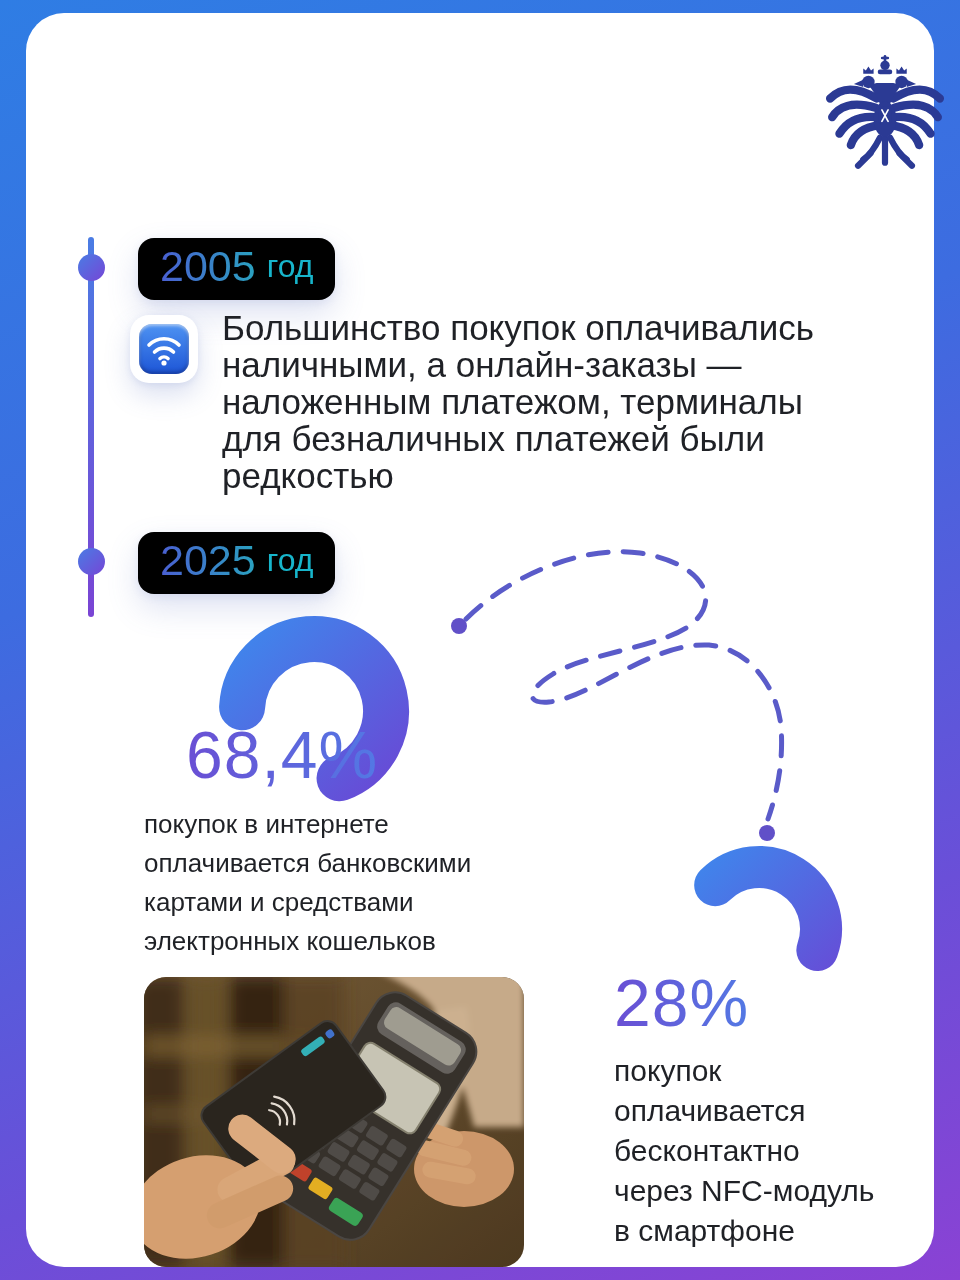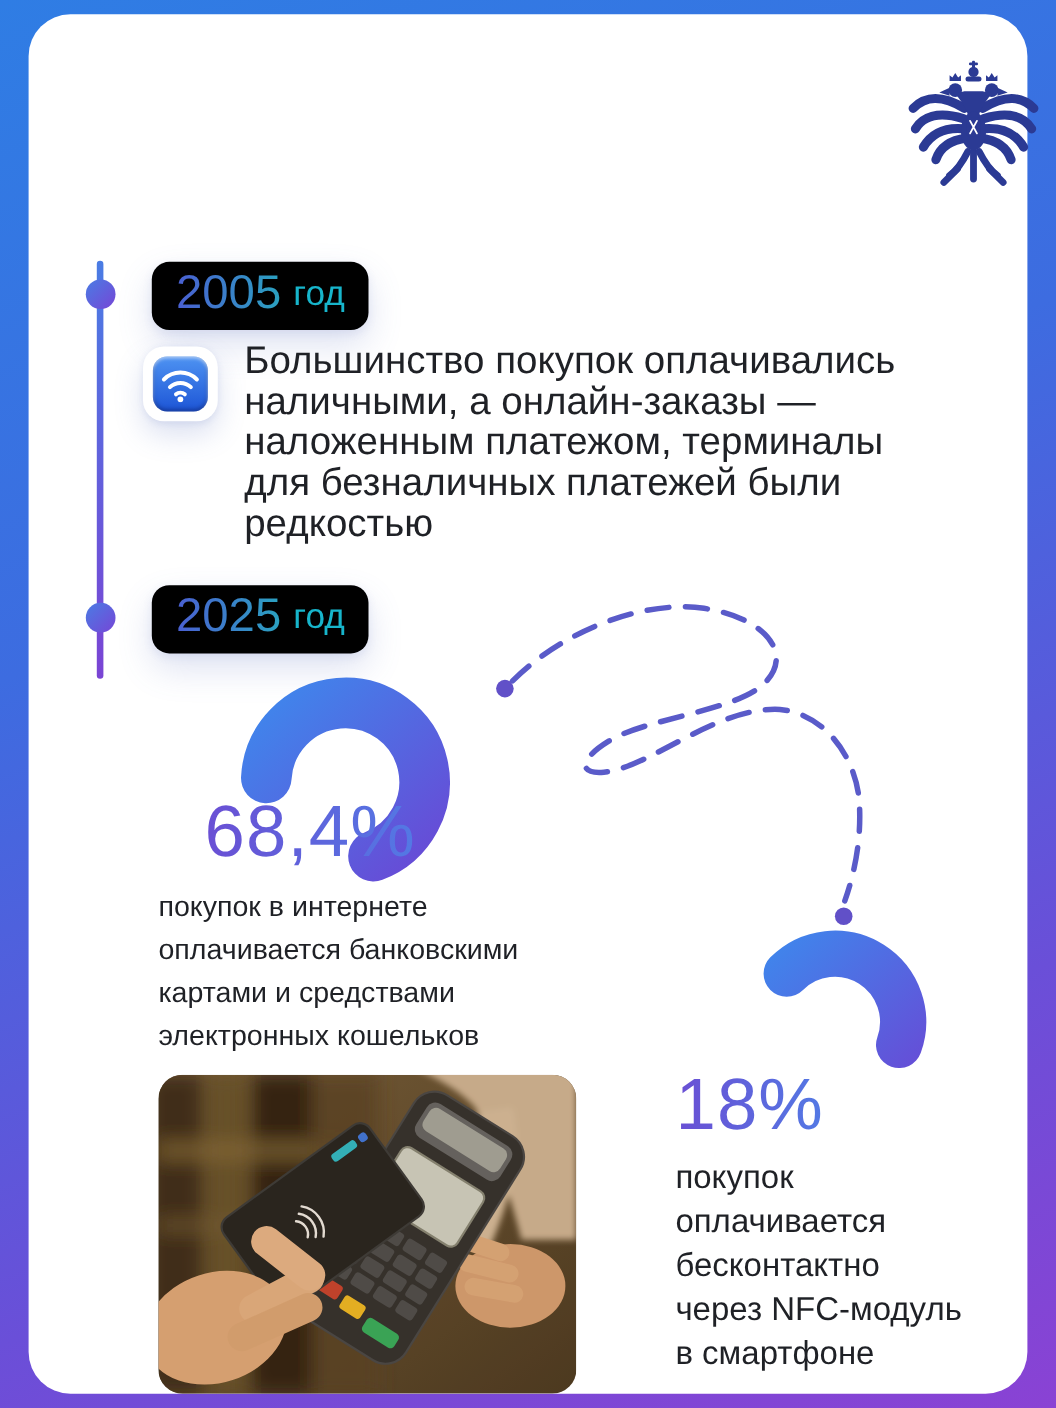--- a/index.html
+++ b/index.html
@@ -185,21 +185,21 @@
 
   <svg class="abs donut2" width="180" height="180" viewBox="0 0 180 180">
     <defs>
       <linearGradient id="dg2" gradientUnits="userSpaceOnUse" x1="30" y1="20" x2="165" y2="165">
         <stop offset="0" stop-color="#3f86ec"></stop>
           <stop offset="1" stop-color="#6b46d4"></stop>
       </linearGradient>
     </defs>
     <path fill="none" stroke="url(#dg2)" stroke-width="42" stroke-linecap="round" d="M 46.15937956643404 46.159379566434055 A 62 62 0 0 1 148.33460767516198 111.00175105520809"></path>
   </svg>
-  <div class="abs stat stat2">18%</div>
+  <div class="abs stat stat2">28%</div>
   <div class="abs para para3">покупок
 оплачивается
 бесконтактно
 через NFC-модуль
 в смартфоне</div>
 
   <div class="abs photo">
     <svg width="380" height="290" viewBox="0 0 380 290">
       <defs>
         <linearGradient id="pbg" x1="0" y1="0" x2="1" y2="1">

